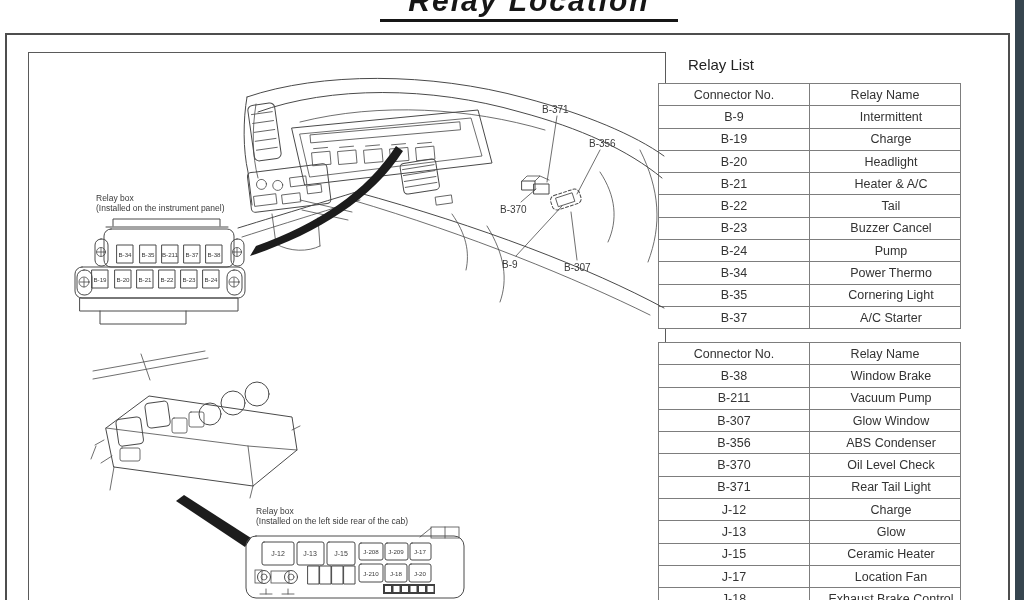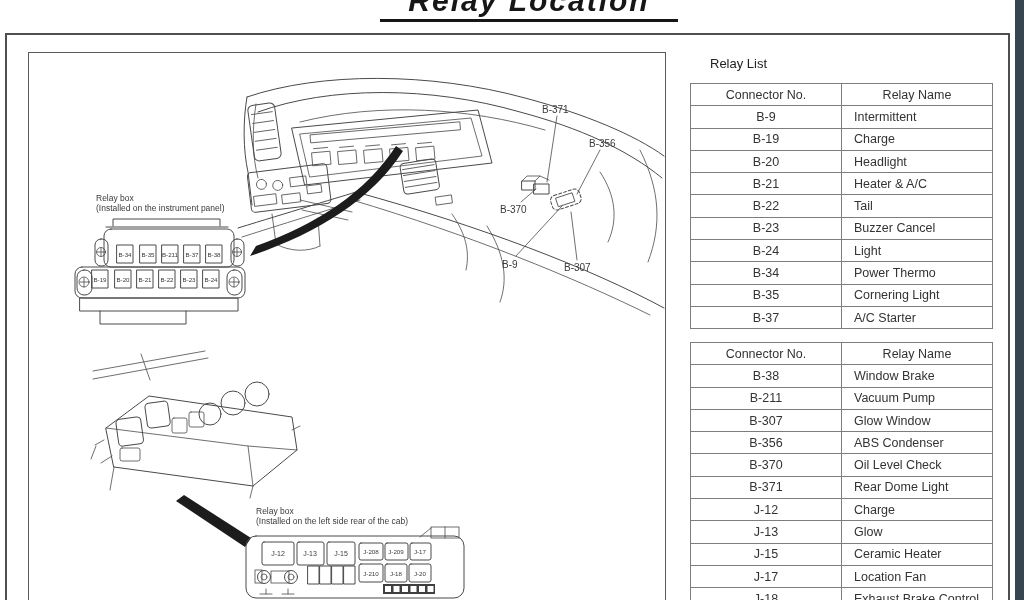--- a/index.html
+++ b/index.html
@@ -9,31 +9,31 @@
     -webkit-font-smoothing:antialiased;
   }
   .edge-strip{position:absolute;right:0;top:0;width:9px;height:600px;background:#36454f;}
   .outer-frame{position:absolute;left:5px;top:33px;width:1005px;height:600px;border:2px solid #4e4e4e;box-sizing:border-box;background:#fff;}
   .inner-frame{position:absolute;left:28px;top:52px;width:638px;height:560px;border:1.5px solid #5a5a5a;box-sizing:border-box;}
   .page-title{
     position:absolute;left:380px;top:-14px;width:298px;text-align:center;
     font-size:30px;line-height:30px;font-weight:bold;font-style:italic;letter-spacing:2px;
     color:#161616;border-bottom:3px solid #161616;padding-bottom:3px;
   }
-  .relay-list-heading{position:absolute;left:688px;top:56px;font-size:13px;color:#222;margin-left:22px;}
-  .relay-table{position:absolute;left:690px;border-collapse:collapse;table-layout:fixed;width:303px;background:#fff;}
+  .relay-list-heading{position:absolute;left:688px;top:56px;font-size:15px;color:#222;}
+  .relay-table{position:absolute;left:658px;border-collapse:collapse;table-layout:fixed;width:303px;background:#fff;}
   .relay-table.t1{top:83px;}
   .relay-table.t2{top:342px;}
   .relay-table th,.relay-table td{
     border:1px solid #7d7d7d;height:21.3px;font-size:12.5px;color:#333;
     padding:0;overflow:hidden;white-space:nowrap;
   }
   .relay-table th{font-weight:normal;text-align:center;}
   .relay-table td.conn{text-align:center;width:96px;}
-  .relay-table td.name{text-align:left;padding-left:12px;width:207px;}
+  .relay-table td.name{text-align:center;padding-left:12px;width:207px;}
   .diagram-svg{position:absolute;left:28px;top:52px;}
   svg text{font-family:"Liberation Sans",sans-serif;fill:#3a3a3a;}
   .sk{fill:none;stroke:#4a4a4a;stroke-width:1;stroke-linecap:round;stroke-linejoin:round;}
   .sk2{fill:none;stroke:#4a4a4a;stroke-width:0.8;stroke-linecap:round;}
   .blk{fill:#1c1c1c;stroke:none;}
 </style>
 </head>
 <body>
 
 <div class="outer-frame"></div>
@@ -70,21 +70,21 @@
       <tr>
         <td class="conn">B-22</td>
         <td class="name">Tail</td>
       </tr>
       <tr>
         <td class="conn">B-23</td>
         <td class="name">Buzzer Cancel</td>
       </tr>
       <tr>
         <td class="conn">B-24</td>
-        <td class="name">Light</td>
+        <td class="name">Pump</td>
       </tr>
       <tr>
         <td class="conn">B-34</td>
         <td class="name">Power Thermo</td>
       </tr>
       <tr>
         <td class="conn">B-35</td>
         <td class="name">Cornering Light</td>
       </tr>
       <tr>
@@ -116,21 +116,21 @@
       <tr>
         <td class="conn">B-356</td>
         <td class="name">ABS Condenser</td>
       </tr>
       <tr>
         <td class="conn">B-370</td>
         <td class="name">Oil Level Check</td>
       </tr>
       <tr>
         <td class="conn">B-371</td>
-        <td class="name">Rear Dome Light</td>
+        <td class="name">Rear Tail Light</td>
       </tr>
       <tr>
         <td class="conn">J-12</td>
         <td class="name">Charge</td>
       </tr>
       <tr>
         <td class="conn">J-13</td>
         <td class="name">Glow</td>
       </tr>
       <tr>

